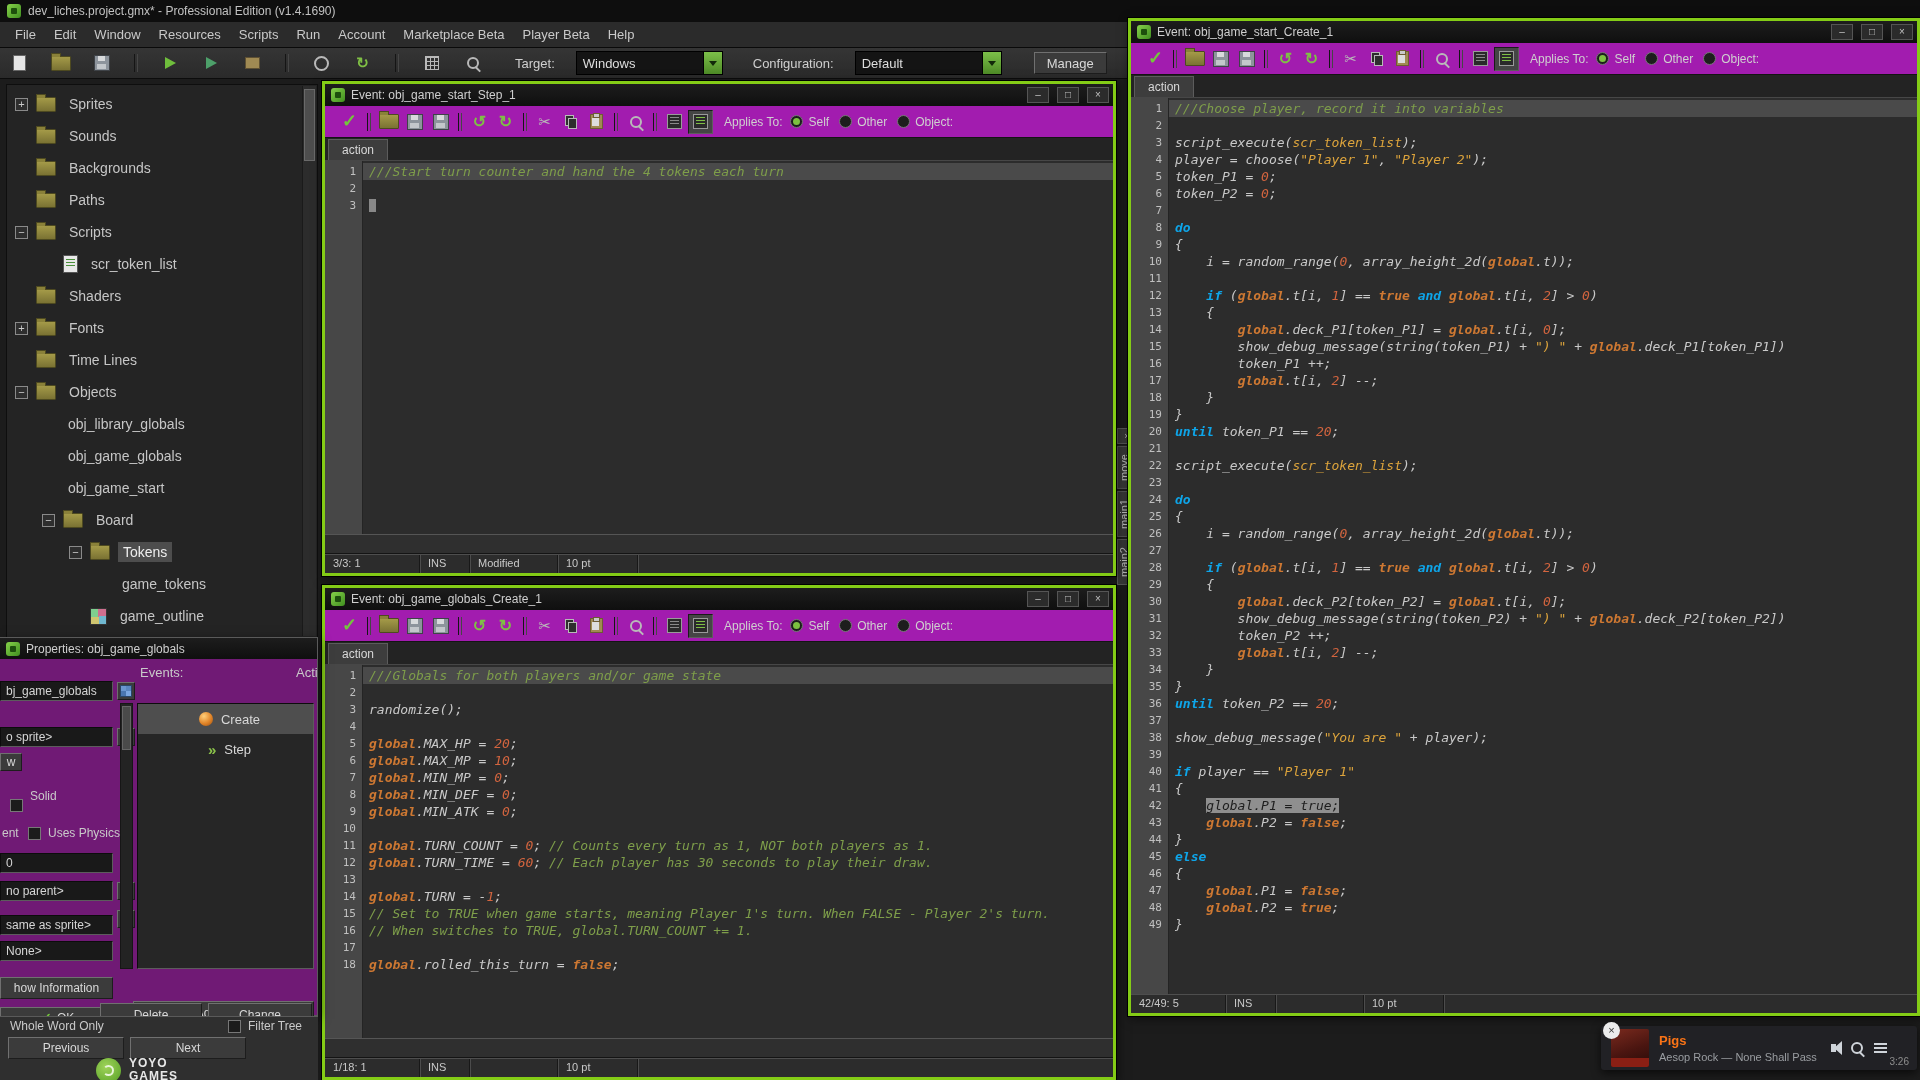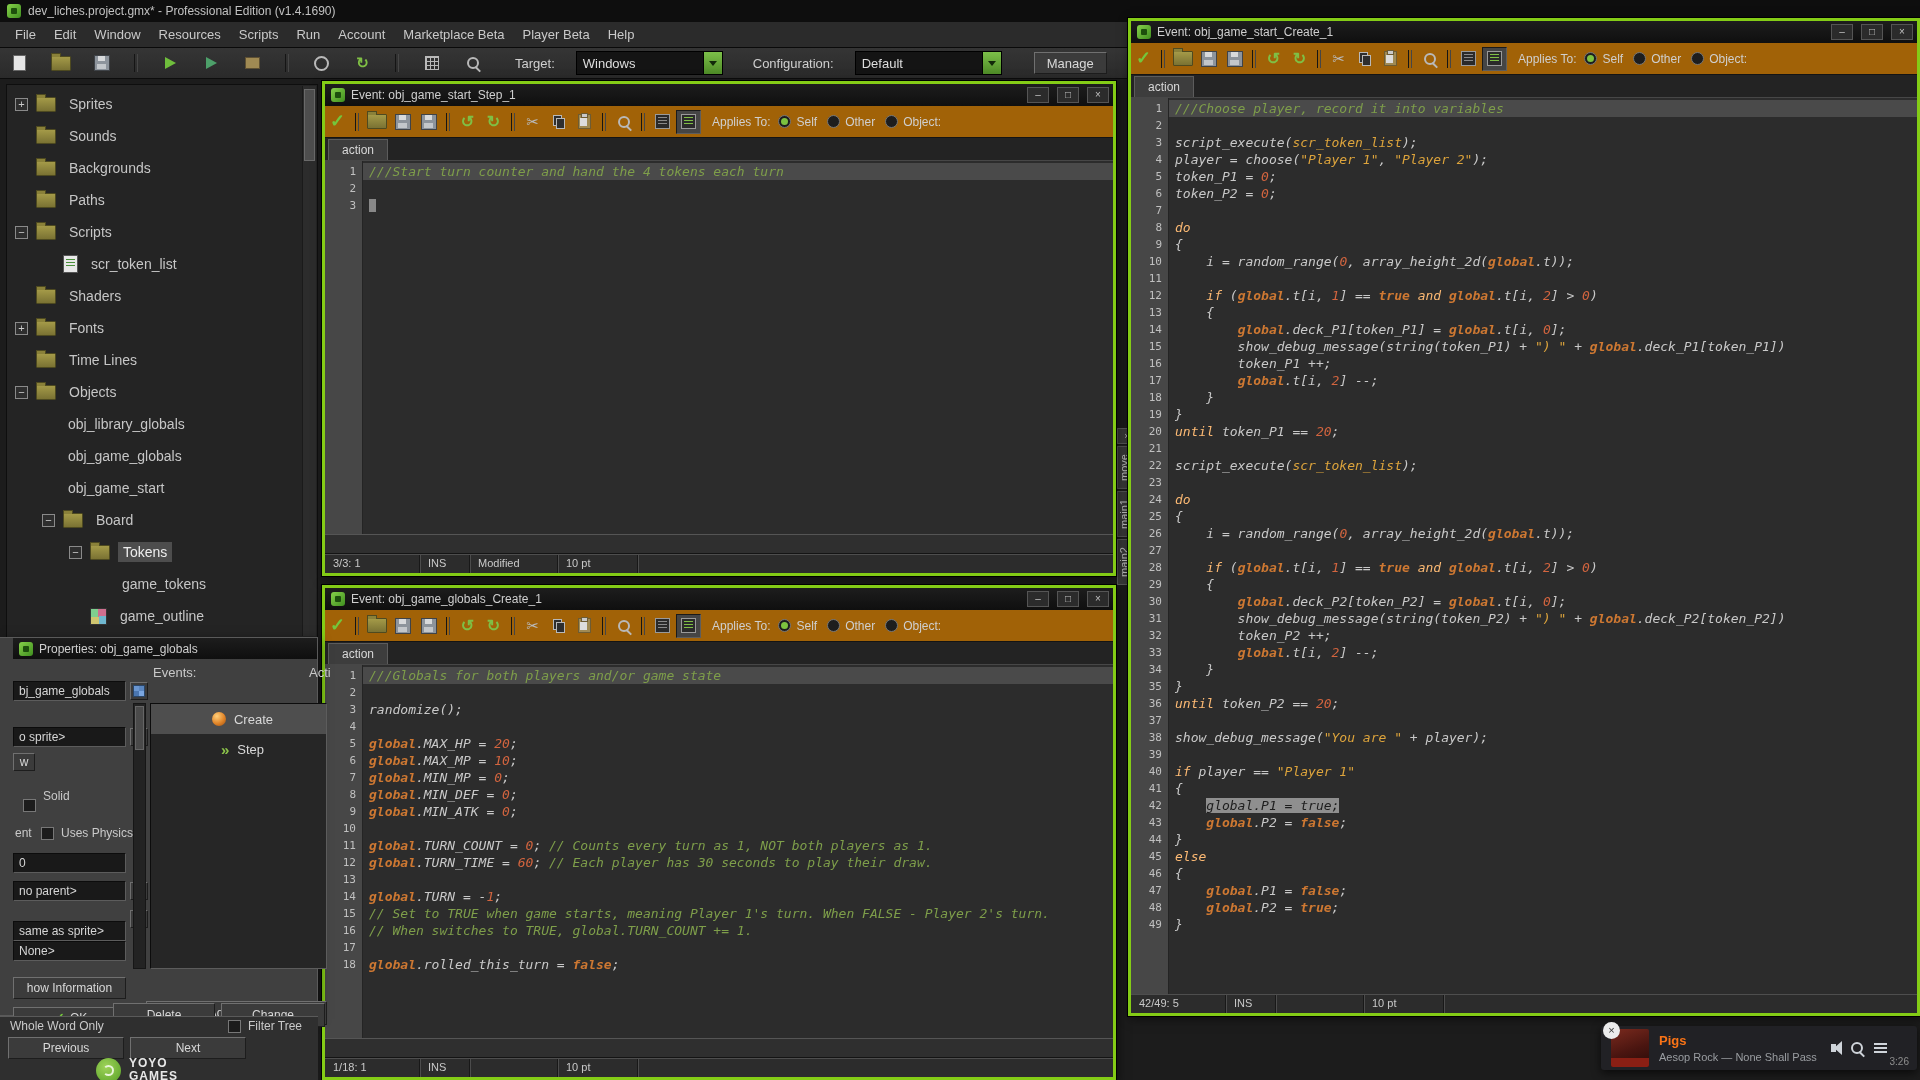--- a/index.html
+++ b/index.html
@@ -68,53 +68,53 @@
   .tree-scroll{position:absolute;right:1px;top:1px;width:13px;height:550px;background:#2c2c2c;border-left:1px solid #1a1a1a;}
   .tree-scroll .thumb{margin:3px 1px;height:70px;background:#4e4e4e;border:1px solid #6a6a6a;}
   
   .win{position:absolute;background:#2f2f2f;border:3px solid #84cc16;box-sizing:border-box;display:flex;flex-direction:column;box-shadow:0 0 0 1px #000,2px 3px 10px rgba(0,0,0,.5);}
   .cw-step{left:322px;top:81px;width:794px;height:495px;}
   .cw-globals{left:322px;top:585px;width:794px;height:495px;}
   .cw-right{left:1128px;top:18px;width:792px;height:998px;}
   .win-titlebar{height:22px;background:linear-gradient(#1d1d1d,#0f0f0f);display:flex;align-items:center;gap:6px;padding:0 4px 0 6px;flex:none;}
   .win-title{flex:1;font-size:12px;color:#cfcfcf;white-space:nowrap;overflow:hidden;}
   .wbtn{width:22px;height:16px;background:#2b2b2b;border:1px solid #555;color:#c0c0c0;font-size:10px;line-height:14px;text-align:center;margin-left:2px;box-sizing:border-box;}
-  .code-toolbar{height:31px;background:#a16207;border-bottom:1px solid #141414;display:flex;align-items:center;padding-left:0;flex:none;gap:1px;}
+  .code-toolbar{height:31px;background:#a21caf;border-bottom:1px solid #141414;display:flex;align-items:center;padding-left:12px;flex:none;gap:1px;}
   .cbtn.pressed{background:#454545;border:1px solid;border-color:#1a1a1a #5e5e5e #5e5e5e #1a1a1a;box-sizing:border-box;}
   .applies{display:flex;align-items:center;margin-left:10px;font-size:12px;color:#cfcfcf;white-space:nowrap;}
   .applies-label{margin-right:8px;}
   .radio-opt{display:flex;align-items:center;margin-right:10px;}
   .radio{width:11px;height:11px;border-radius:50%;background:#1d1d1d;border:1px solid #777;display:inline-block;position:relative;margin-right:5px;flex:none;}
   .radio.on::after{content:"";position:absolute;inset:2px;border-radius:50%;background:#7cc23f;}
   .tabstrip{height:22px;background:#232323;border-bottom:1px solid #474747;display:flex;align-items:flex-end;padding-left:3px;flex:none;text-align:center;}
   .tab{background:#3d3d3d;border:1px solid #5c5c5c;border-bottom:none;color:#d8d8d8;font-size:12px;padding:3px 13px;}
   .code-area{flex:1;display:flex;background:#2c2c2c;overflow:hidden;}
   .gutter{width:38px;background:#474747;border-right:1px solid #242424;flex:none;padding-top:2px;box-sizing:border-box;}
   .ln{height:17px;line-height:17px;text-align:right;padding-right:6px;color:#c0c0c0;font-family:"DejaVu Sans Mono",monospace;font-size:11px;}
   .code-lines{flex:1;padding-top:2px;font-family:"DejaVu Sans Mono",monospace;font-style:italic;font-size:13px;line-height:17px;color:#c9c9c9;overflow:hidden;}
   .cl{height:17px;white-space:pre;padding-left:6px;}
   .cl.hlband{background:#4a4a4a;}
   .sel{background:#8f8f8f;color:#1d1d1d;}
   .caret{display:inline-block;width:7px;height:13px;background:#888;vertical-align:-2px;}
   .tk-c{color:#7e9e4a;}
   .tk-s{color:#dda43c;}
-  .tk-k{color:#fdba74;font-weight:normal;}
+  .tk-k{color:#0ea5e9;font-weight:bold;}
   .tk-g{color:#ce7832;font-weight:bold;}
   .tk-r{color:#dda43c;}
   .tk-n{color:#d4653f;}
   .hstrip{height:18px;background:#2f2f2f;border-top:1px solid #555;border-bottom:1px solid #141414;flex:none;}
   .statusbar{height:18px;background:#2c2c2c;border-top:1px solid #4e4e4e;display:flex;flex:none;font-size:11px;color:#c9c9c9;}
   .seg{border-right:1px solid #181818;box-shadow:1px 0 0 #4c4c4c;padding:2px 0 0 8px;box-sizing:border-box;white-space:nowrap;overflow:hidden;}
   .seg.w1{width:95px;}.seg.w2{width:50px;}.seg.w3{width:88px;}.seg.w4{width:80px;}.seg.fx{flex:1;border-right:none;box-shadow:none;}
   
   .side-tabs{position:absolute;left:1117px;top:428px;width:21px;}
   .side-close{width:20px;height:16px;background:#3a3a3a;border:1px solid #5a5a5a;color:#bbb;font-size:9px;display:flex;align-items:center;justify-content:center;margin-bottom:2px;box-sizing:border-box;}
   .side-tab{width:20px;background:#3a3a3a;border:1px solid #5a5a5a;color:#c3c3c3;font-size:11px;writing-mode:vertical-rl;transform:rotate(180deg);padding:7px 0;text-align:center;margin-bottom:2px;box-sizing:border-box;}
   
-  .props-win{position:absolute;left:0;top:637px;width:318px;height:379px;background:#404040;border:1px solid #5a5a5a;border-left:none;box-sizing:border-box;box-shadow:2px 3px 10px rgba(0,0,0,.5);padding-left:13px;}
+  .props-win{position:absolute;left:0;top:637px;width:318px;height:379px;background:#701a75;border:1px solid #5a5a5a;border-left:none;box-sizing:border-box;box-shadow:2px 3px 10px rgba(0,0,0,.5);}
   .props-title{height:21px;background:linear-gradient(#1d1d1d,#0f0f0f);display:flex;align-items:center;gap:6px;padding-left:6px;font-size:12px;color:#cfcfcf;}
   .props-body{position:relative;height:356px;}
   .sunken{background:#191919;border:1px solid;border-color:#0c0c0c #5c5c5c #5c5c5c #0c0c0c;color:#d6d6d6;font-size:12px;height:20px;line-height:18px;padding:0 5px;box-sizing:border-box;white-space:nowrap;overflow:hidden;}
   .mini-btn{width:18px;height:18px;background:#3b3b3b;border:1px solid;border-color:#6e6e6e #1c1c1c #1c1c1c #6e6e6e;display:flex;align-items:center;justify-content:center;box-sizing:border-box;}
   .cb{width:13px;height:13px;background:#1c1c1c;border:1px solid #777;display:inline-block;box-sizing:border-box;}
   .plabel{font-size:12px;color:#c9c9c9;white-space:nowrap;}
   .ev-list{position:absolute;left:137px;top:44px;width:177px;height:266px;background:#262626;border:1px solid;border-color:#0c0c0c #5c5c5c #5c5c5c #0c0c0c;box-sizing:border-box;}
   .ev-item{height:30px;display:flex;align-items:center;gap:8px;padding-left:8px;font-size:13px;color:#d8d8d8;justify-content:center;}
   .ev-item.selected{background:#4e4e4e;}
   .ev-ball{width:14px;height:14px;border-radius:50%;background:radial-gradient(circle at 35% 30%,#ffcf7a,#e08428 55%,#9c4e10);flex:none;}
@@ -726,21 +726,21 @@
     <span class="cb abs" style="left:10px;top:140px;"></span>
     <span class="plabel abs" style="left:30px;top:130px;">Solid</span>
     <span class="plabel abs" style="left:2px;top:167px;">ent</span>
     <span class="cb abs" style="left:28px;top:168px;"></span>
     <span class="plabel abs" style="left:48px;top:167px;">Uses Physics</span>
     <div class="sunken abs" style="left:0;top:194px;width:113px;">0</div>
     <div class="sunken abs" style="left:0;top:222px;width:113px;">no parent&gt;</div>
     <span class="mini-btn abs" style="left:117px;top:223px;">
         <span class="i-menu"></span>
       </span>
-    <div class="sunken abs" style="left:0;top:262px;width:113px;">same as sprite&gt;</div>
+    <div class="sunken abs" style="left:0;top:256px;width:113px;">same as sprite&gt;</div>
     <span class="mini-btn abs" style="left:117px;top:251px;">
         <span class="i-menu"></span>
       </span>
     <div class="sunken abs" style="left:0;top:282px;width:113px;">None&gt;</div>
     <button class="btn abs" style="left:0;top:318px;width:113px;height:22px;">how Information</button>
     <button class="btn abs" style="left:0;top:348px;width:113px;height:22px;">
         <span class="i-check" style="transform:scale(.7);margin-right:3px;"></span>
         <span>OK</span>
       </button>
 

